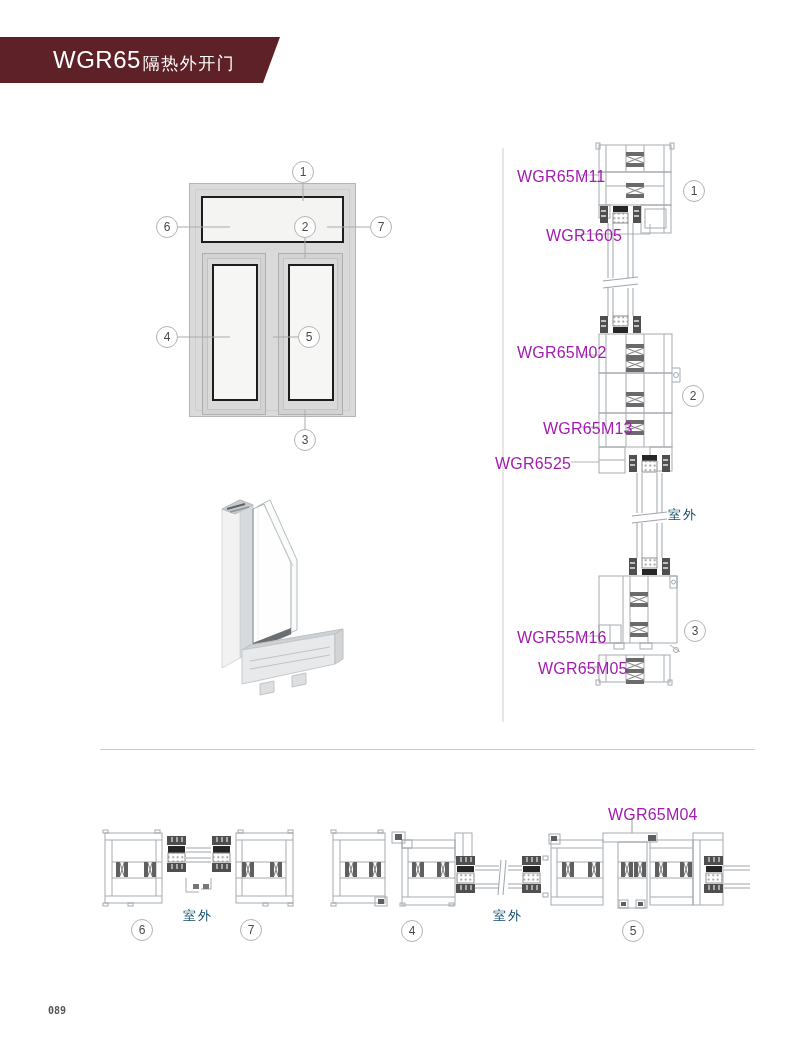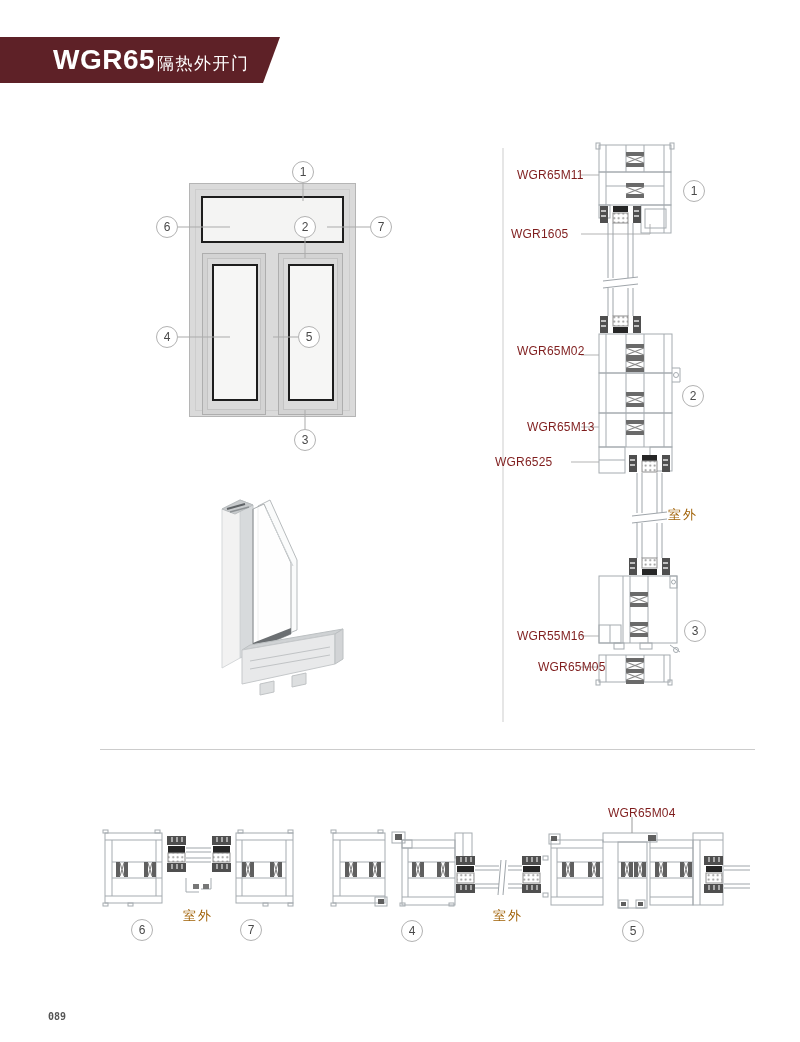--- a/index.html
+++ b/index.html
@@ -2,31 +2,31 @@
 <html><head>
 <meta charset="utf-8">
 <style>
   html,body{margin:0;padding:0;background:#ffffff;}
   #page{position:relative;width:800px;height:1042px;background:#fff;overflow:hidden;
         font-family:"Liberation Sans",sans-serif;}
   
   #banner{position:absolute;left:0;top:37px;width:280px;height:46px;
           clip-path:polygon(0 0,100% 0,calc(100% - 17px) 100%,0 100%);
           display:flex;align-items:center;padding-left:53px;box-sizing:border-box;}
-  #banner .code{color:#fff;font-size:28px;font-weight:bold;letter-spacing:.5px;line-height:1;}
+  #banner .code{color:#fff;font-size:24px;font-weight:normal;letter-spacing:.5px;line-height:1;}
   #banner .sub{color:#fff;font-size:17px;letter-spacing:1.5px;margin-left:2px;margin-top:7px;line-height:1;}
   
   .callout{position:absolute;width:22px;height:22px;border:1px solid #b2b2b2;border-radius:50%;
            background:#fff;box-sizing:border-box;text-align:center;line-height:20px;
            font-size:12px;color:#4a4a4a;}
   
-  .part-label{position:absolute;font-size:12px;color:#7f1d1d;letter-spacing:.2px;white-space:nowrap;}
-  .outdoor{position:absolute;font-size:13px;color:#a16207;letter-spacing:2px;white-space:nowrap;}
+  .part-label{position:absolute;font-size:16px;color:#a21caf;letter-spacing:.2px;white-space:nowrap;}
+  .outdoor{position:absolute;font-size:13px;color:#0c4a6e;letter-spacing:2px;white-space:nowrap;}
   #pageno{position:absolute;left:48px;top:1005px;font-size:10px;font-weight:bold;color:#555;
-          font-family:"DejaVu Sans Mono",monospace;letter-spacing:0;margin-top:6px;}
+          font-family:"DejaVu Sans Mono",monospace;letter-spacing:0;}
   .hdiv{position:absolute;left:100px;top:749px;width:655px;height:1px;background:#cccccc;}
   svg{position:absolute;overflow:visible;}
 </style>
 </head>
 <body>
 
 <div id="page">
 
   <div id="banner" style="background: rgb(94, 33, 39);">
     <span class="code">WGR65</span>
@@ -208,23 +208,23 @@
       <use href="#combC" x="662" y="455"></use>
     <rect x="642" y="455" width="15" height="6" fill="#262626"></rect>
     <rect x="642" y="461" width="15" height="11" fill="url(#dotsC)" stroke="#8f8f8f"></rect>
     <use href="#combC" x="629" y="558"></use>
       <use href="#combC" x="662" y="558"></use>
     <rect x="642" y="558" width="15" height="10" fill="url(#dotsC)" stroke="#8f8f8f"></rect>
     <rect x="642" y="569" width="15" height="6" fill="#262626"></rect>
   </svg>
 
   <div class="part-label" style="left:517px;top:168px">WGR65M11</div>
-  <div class="part-label" style="left:511px;top:227px">WGR1605</div>
+  <div class="part-label" style="left:546px;top:227px">WGR1605</div>
   <div class="part-label" style="left:517px;top:344px">WGR65M02</div>
-  <div class="part-label" style="left:527px;top:420px">WGR65M13</div>
+  <div class="part-label" style="left:543px;top:420px">WGR65M13</div>
   <div class="part-label" style="left:495px;top:455px">WGR6525</div>
   <div class="part-label" style="left:517px;top:629px">WGR55M16</div>
   <div class="part-label" style="left:538px;top:660px">WGR65M05</div>
   <div class="outdoor" style="left:668px;top:506px">室外</div>
 
   <div class="callout" style="left:683px;top:180px">1</div>
   <div class="callout" style="left:682px;top:385px">2</div>
   <div class="callout" style="left:684px;top:620px">3</div>
 
   <div class="hdiv"></div>

